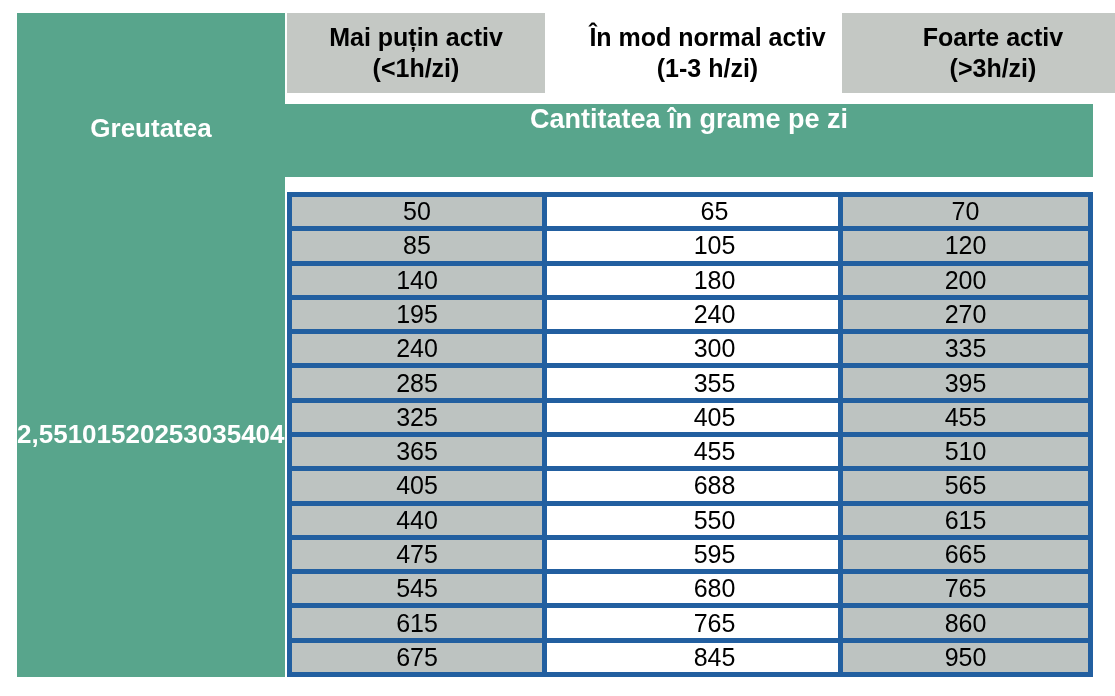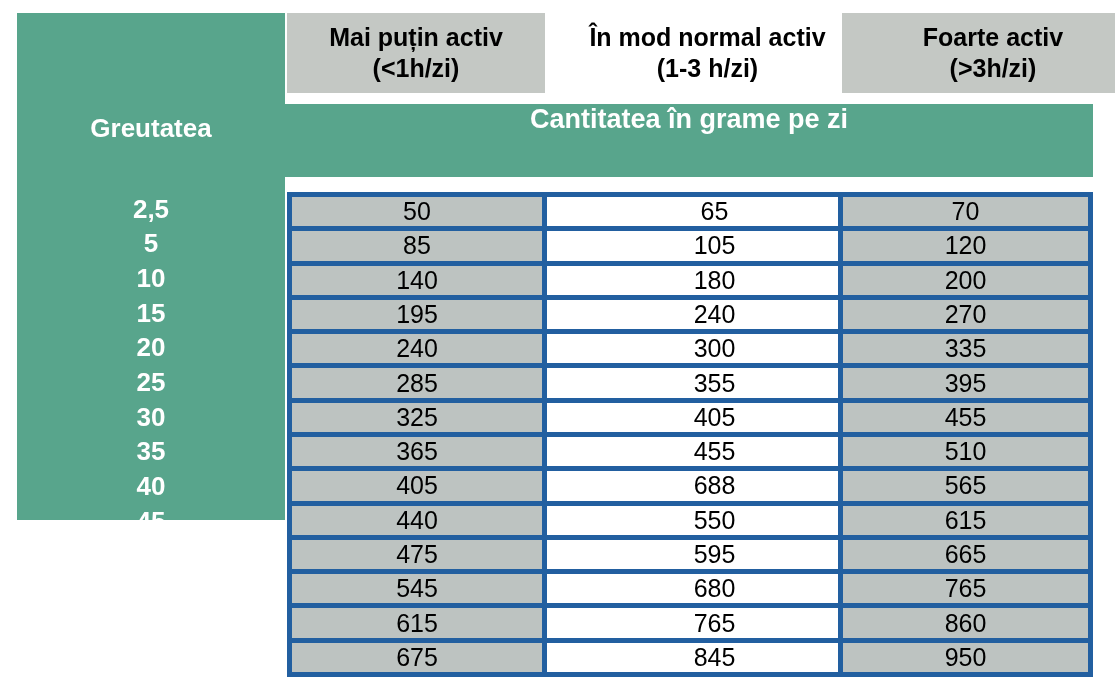--- a/index.html
+++ b/index.html
@@ -16,31 +16,31 @@
   html,body{margin:0;padding:0;background:#ffffff;}
   body{
     width:1115px;height:696px;
     font-family:"Liberation Sans","DejaVu Sans",sans-serif;
     position:relative;overflow:hidden;
   }
   .canvas{position:absolute;left:0;top:0;width:1115px;height:696px;background:#ffffff;}
 
   
   .left-panel{
-    position:absolute;left:17px;top:13px;width:268px;height:507px;
+    position:absolute;left:17px;top:13px;width:268px;height:664px;
     background:var(--green);
   }
   .row-header{
     position:absolute;top:100px;left:0;width:100%;
     text-align:center;color:var(--panel-text);
     font-size:26px;font-weight:bold;line-height:31px;
   }
   .weight-labels{
     position:absolute;top:179px;left:0;width:100%;height:485px;
-    display:flex;flex-direction:column;
+    display:flex;flex-direction:row;
   }
   .weight-label{
     flex:1;display:flex;align-items:center;justify-content:center;
     color:var(--panel-text);font-size:26px;font-weight:bold;
   }
 
   
   .hcol{
     position:absolute;top:13px;height:80px;
     display:flex;flex-direction:column;align-items:center;justify-content:center;

